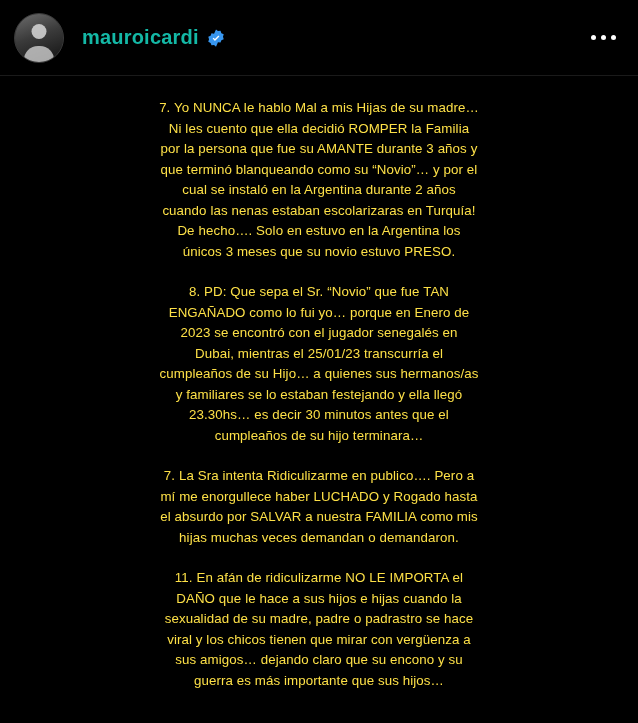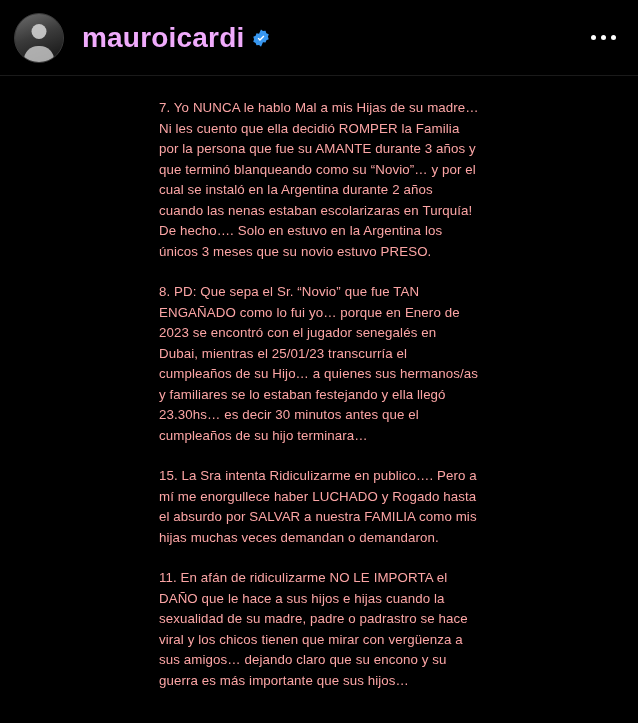--- a/index.html
+++ b/index.html
@@ -71,24 +71,24 @@
     opacity: .8;
   }
   .username-wrap {
     display: flex;
     align-items: center;
     margin-left: 18px;
     flex: 1 1 auto;
     min-width: 0;
   }
   .username {
-    font-size: 28px;
+    font-size: 20px;
     font-weight: bold;
     letter-spacing: .2px;
-    color: #f0abfc;
+    color: #14b8a6;
     white-space: nowrap;
   }
   .verified {
     width: 18px;
     height: 18px;
     margin-left: 8px;
     flex: 0 0 auto;
   }
   .more-btn {
     flex: 0 0 auto;
@@ -112,23 +112,23 @@
     padding: 22px 0 0 0;
   }
   .caption {
     width: 320px;
     margin: 0 auto;
     padding: 0;
   }
   .para {
     font-size: 13.3px;
     line-height: 20.5px;
-    color: #fca5a5;
+    color: #fde047;
     margin: 0 0 20px 0;
-    text-align: left;
+    text-align: center;
     word-wrap: break-word;
     letter-spacing: .1px;
   }
   .para:last-child {
     margin-bottom: 0;
   }
 </style>
 </head>
 <body>
 
@@ -151,18 +151,18 @@
       <span></span>
       <span></span>
       <span></span>
     </div>
   </div>
 
   <div class="content">
     <div class="caption">
       <p class="para">7. Yo NUNCA le hablo Mal a mis Hijas de su madre… Ni les cuento que ella decidió ROMPER la Familia por la persona que fue su AMANTE durante 3 años y que terminó blanqueando como su “Novio”…  y por el cual  se instaló en la Argentina durante 2 años cuando las nenas estaban escolarizaras en Turquía!  De hecho…. Solo en estuvo en la Argentina los únicos 3 meses que su novio estuvo PRESO.</p>
       <p class="para">8. PD: Que sepa el Sr. “Novio” que fue TAN ENGAÑADO como lo fui yo… porque en Enero de 2023 se encontró con el jugador senegalés en Dubai, mientras el 25/01/23 transcurría el cumpleaños de su Hijo… a quienes sus hermanos/as y familiares se lo estaban festejando y ella llegó 23.30hs… es decir 30 minutos antes que el cumpleaños de su hijo terminara…</p>
-      <p class="para">15. La Sra intenta Ridiculizarme en publico…. Pero a mí me enorgullece haber LUCHADO y Rogado hasta el absurdo por SALVAR a nuestra FAMILIA como mis hijas muchas veces demandan o demandaron.</p>
+      <p class="para">7. La Sra intenta Ridiculizarme en publico…. Pero a mí me enorgullece haber LUCHADO y Rogado hasta el absurdo por SALVAR a nuestra FAMILIA como mis hijas muchas veces demandan o demandaron.</p>
       <p class="para">11. En afán de ridiculizarme NO LE IMPORTA el DAÑO que le hace a sus hijos e hijas cuando la sexualidad de su madre, padre o padrastro se hace viral y los chicos tienen que mirar con vergüenza a sus amigos… dejando claro que su encono y su guerra es más importante que sus hijos…</p>
     </div>
   </div>
 
 </div>
 
 </body></html>

